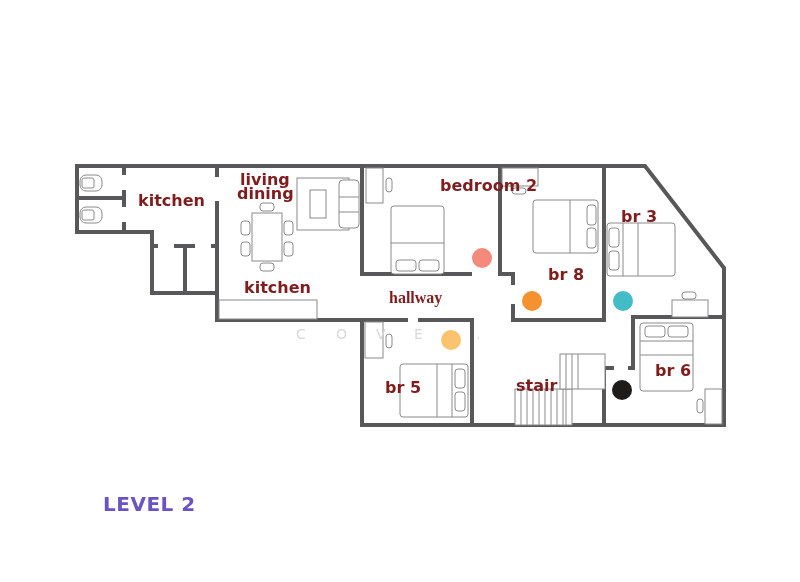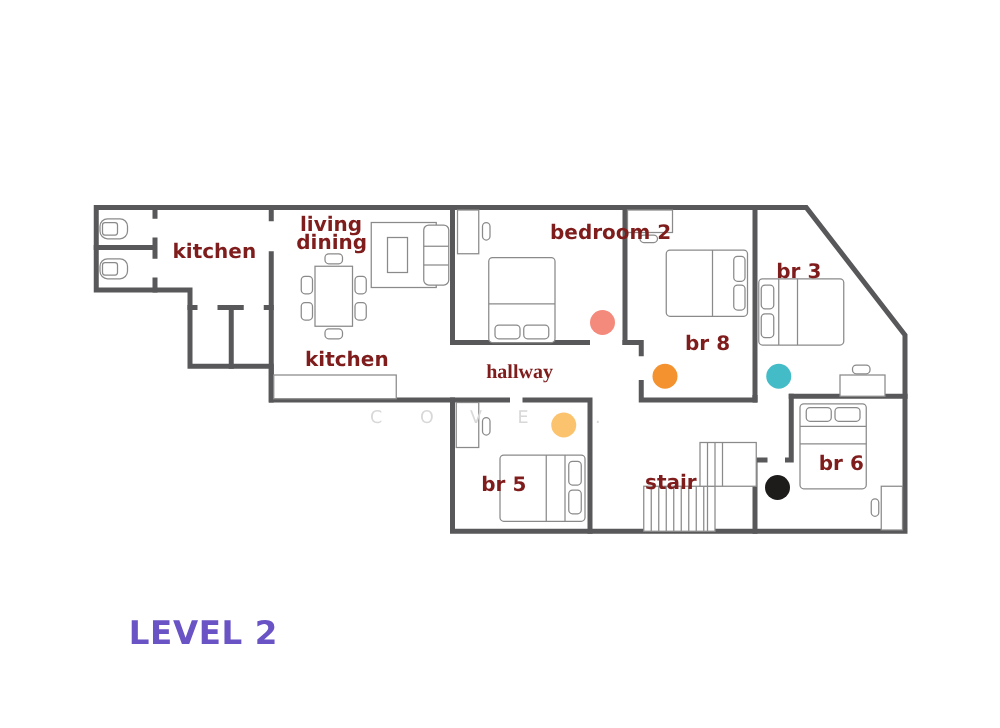--- a/index.html
+++ b/index.html
@@ -2,21 +2,21 @@
 <html><head>
   <meta charset="utf-8">
   <style>
     html, body { margin: 0; padding: 0; background: #ffffff; }
     body { width: 800px; height: 582px; position: relative; overflow: hidden; font-family: "DejaVu Sans", sans-serif; }
     #plan { position: absolute; left: 0; top: 0; width: 800px; height: 582px; }
     .wall { stroke: #58585a; stroke-width: 4; fill: none; stroke-linecap: square; }
     .furn { stroke: #8a8a8a; stroke-width: 1; fill: #ffffff; }
     .lbl { position: absolute; font-weight: bold; font-size: 16px; color: #7f1d1d; line-height: 14px; text-align: center; white-space: nowrap; }
     .wm { position: absolute; font-size: 14px; color: #d8d8d8; letter-spacing: 0; }
-    .title { position: absolute; left: 103px; top: 492px; font-weight: bold; font-size: 26px; color: #6a53c4; letter-spacing: 0.5px; }
+    .title { position: absolute; left: 103px; top: 492px; font-weight: bold; font-size: 20px; color: #6a53c4; letter-spacing: 0.5px; }
     .dot { position: absolute; width: 20px; height: 20px; border-radius: 50%; }
   </style>
 </head>
 <body>
 
 <svg id="plan" viewBox="0 0 800 582" xmlns="http://www.w3.org/2000/svg">
 
   <g>
 
     <path class="wall" d="M77 166 L645 166 L724 268 L724 425 L362 425 L362 320 L217 320 L217 293 L152 293 L152 232 L77 232 Z"></path>

